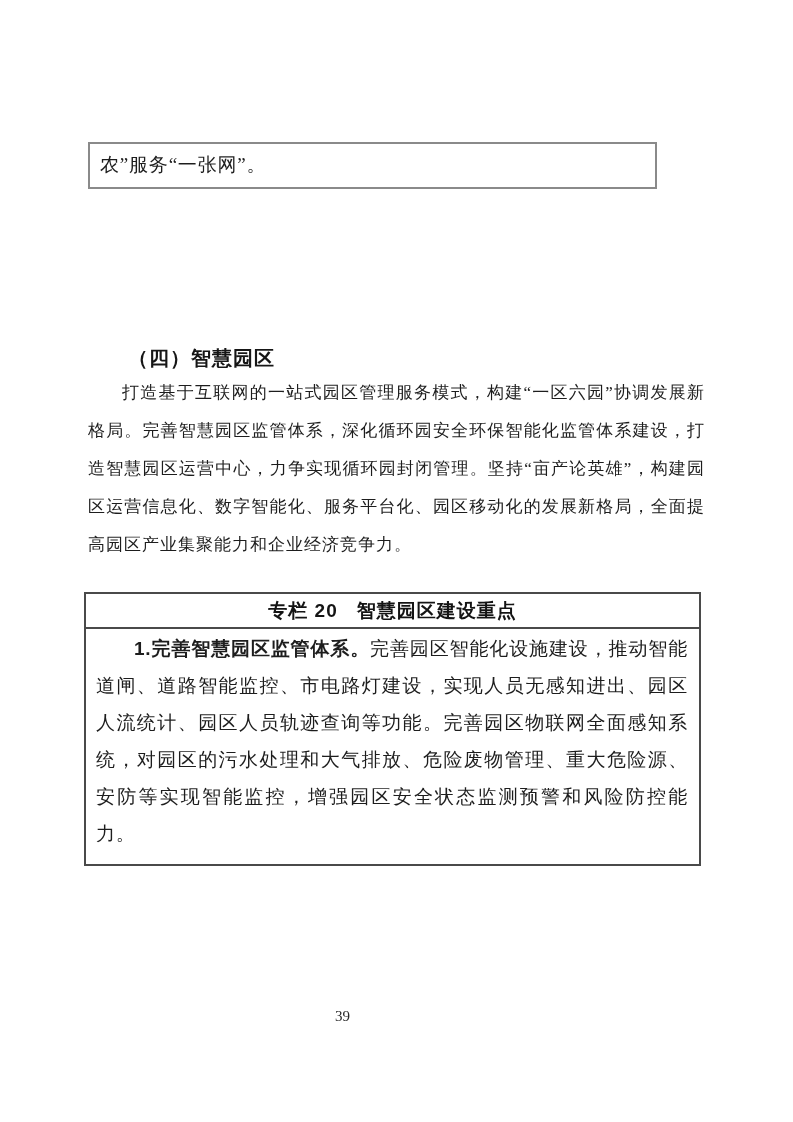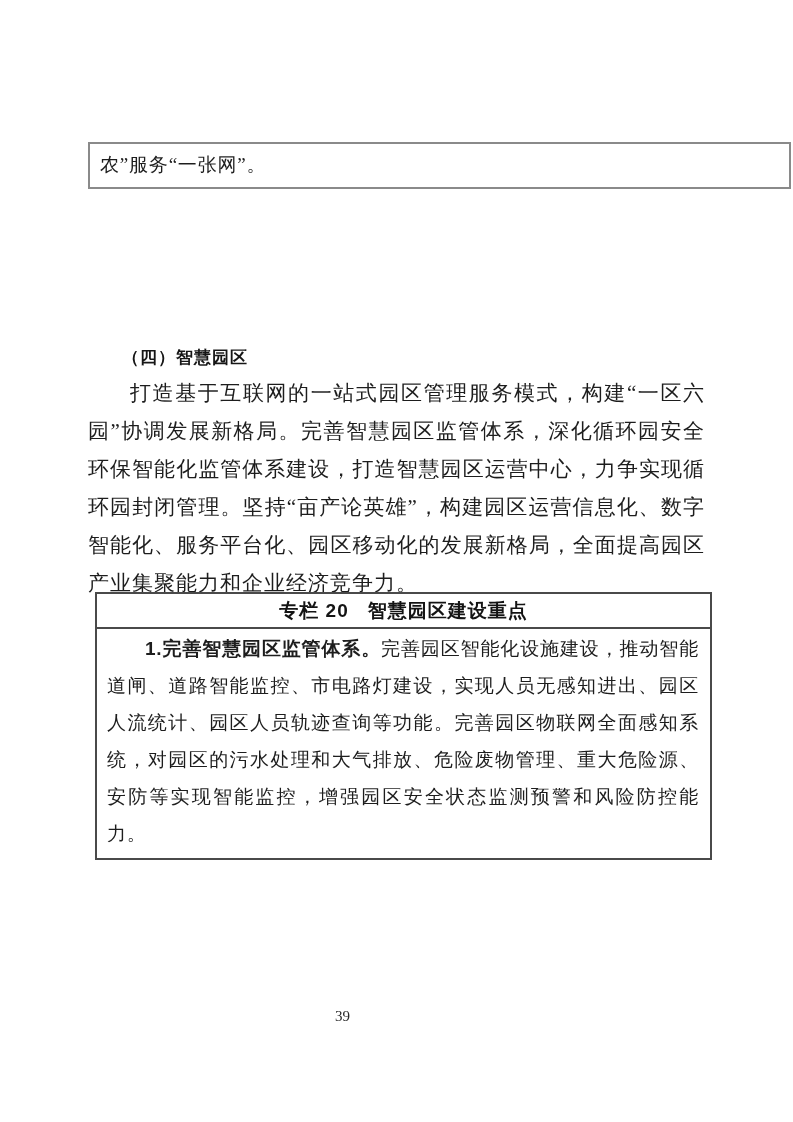--- a/index.html
+++ b/index.html
@@ -14,21 +14,21 @@
     background: #ffffff;
     overflow: hidden;
     font-family: "Liberation Serif", "DejaVu Serif", serif;
     color: #1d1d1d;
   }
   
   .cont-box {
     position: absolute;
     top: 142px;
     left: 88px;
-    width: 703px;
+    width: 569px;
     box-sizing: border-box;
     border: 2px solid #8a8a8a;
     padding: 3px 11px 4px 10px;
   }
   .cont-box p {
     margin: 0;
     font-size: 19px;
     line-height: 36px;
     letter-spacing: 0.8px;
     text-align: justify;
@@ -40,60 +40,60 @@
     font-family: "Liberation Sans", "DejaVu Sans", sans-serif;
     font-weight: 700;
   }
   
   .heading {
     position: absolute;
     top: 343px;
     left: 88px;
     width: 617px;
     margin: 0;
-    font-size: 17px;
+    font-size: 20px;
     line-height: 30px;
     text-indent: 2em;
     letter-spacing: 1px;
     color: #161616;
   }
   
   .body-para {
     position: absolute;
     top: 374px;
     left: 88px;
     width: 617px;
     margin: 0;
-    font-size: 21px;
+    font-size: 17px;
     line-height: 38px;
     letter-spacing: 1px;
     text-indent: 2em;
     text-align: justify;
     text-justify: inter-character;
   }
   
   .col-box {
     position: absolute;
     top: 592px;
-    left: 95px;
+    left: 84px;
     width: 617px;
     box-sizing: border-box;
     border: 2px solid #4a4a4a;
   }
   .col-head {
     margin: 0;
     text-align: center;
     font-size: 19px;
     line-height: 33px;
     letter-spacing: 1px;
     border-bottom: 2px solid #4a4a4a;
     color: #141414;
   }
   .col-head .gap { display: inline-block; width: 1em; }
-  .col-body { padding: 1px 11px 6px 10px; border-radius: 16px; }
+  .col-body { padding: 1px 11px 12px 10px; border-radius: 16px; }
   .col-body p {
     margin: 0;
     font-size: 19px;
     line-height: 37px;
     letter-spacing: 0.8px;
     text-indent: 2em;
     text-align: justify;
     text-justify: inter-character;
   }
   

